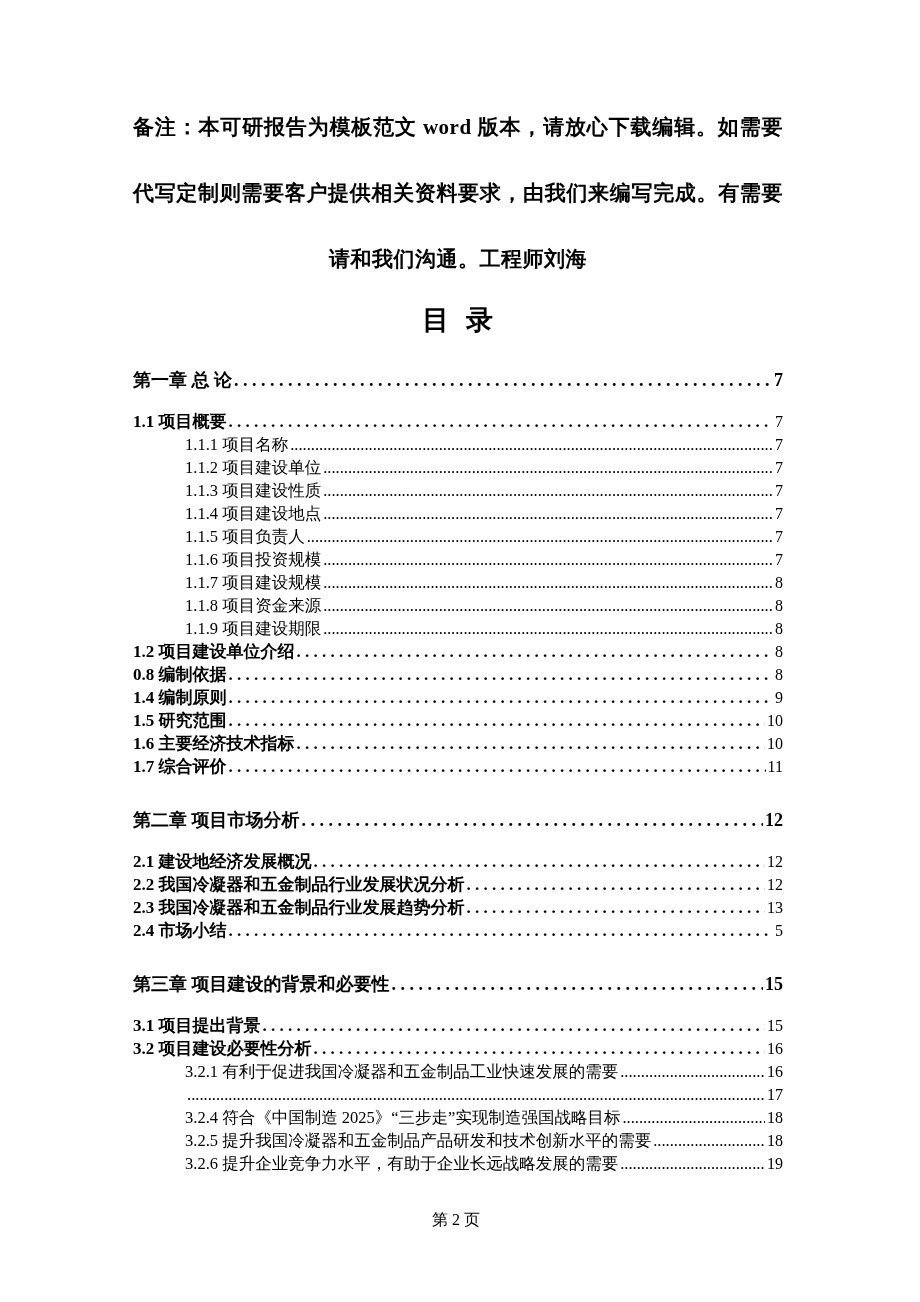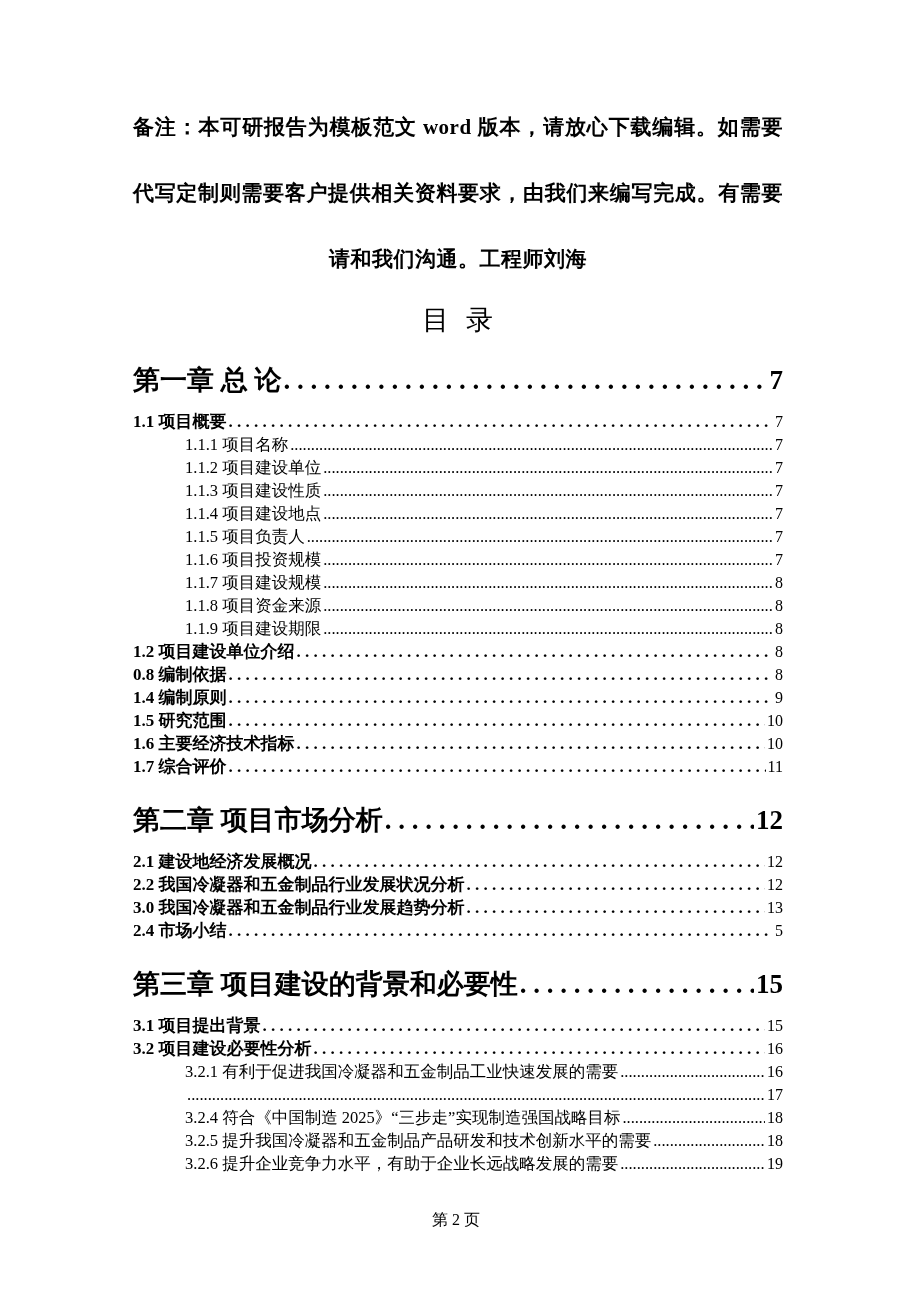--- a/index.html
+++ b/index.html
@@ -23,21 +23,21 @@
     font-size: 21px;
     line-height: 66px;
     font-weight: bold;
     text-align: justify;
     text-align-last: center;
     letter-spacing: 0.5px;
   }
   .toc-title {
     margin: 10px 0 0 0;
     font-size: 27px;
-    font-weight: normal;
+    font-weight: bold;
     text-align: center;
     letter-spacing: 5px;
     line-height: 36px;
   }
   .toc {
     margin: 0 137px 0 133px;
   }
   .row {
     display: flex;
     align-items: baseline;
@@ -52,21 +52,21 @@
     overflow: hidden;
     white-space: nowrap;
     margin: 0 2px;
   }
   .row .page-num {
     white-space: nowrap;
     flex-shrink: 0;
   }
   .row.chapter {
     font-weight: bold;
-    font-size: 27px;
+    font-size: 18px;
     line-height: 28px;
     margin-top: 28px;
     margin-bottom: 16px;
   }
   .row.l2 {
     font-weight: bold;
     font-size: 17px;
     line-height: 23px;
   }
   .row.l2 .page-num,
@@ -212,21 +212,21 @@
     <span class="page-num">12</span>
   </div>
 
   <div class="row l2">
     <span class="label">2.2 我国冷凝器和五金制品行业发展状况分析</span>
     <span class="dots">. . . . . . . . . . . . . . . . . . . . . . . . . . . . . . . . . . . . . . . . . . . . . . . . . . . . . . . . . . . . . . . . . . . . . . . . . . . . . . . . . . . . . . . . . . . . . . . . . . . . . . . . . . . . . . . . . . . . . . . . . . . . . . . . . . . . . . . . . . . . . . . . . . . . . . </span>
     <span class="page-num">12</span>
   </div>
 
   <div class="row l2">
-    <span class="label">3.0 我国冷凝器和五金制品行业发展趋势分析</span>
+    <span class="label">2.3 我国冷凝器和五金制品行业发展趋势分析</span>
     <span class="dots">. . . . . . . . . . . . . . . . . . . . . . . . . . . . . . . . . . . . . . . . . . . . . . . . . . . . . . . . . . . . . . . . . . . . . . . . . . . . . . . . . . . . . . . . . . . . . . . . . . . . . . . . . . . . . . . . . . . . . . . . . . . . . . . . . . . . . . . . . . . . . . . . . . . . . . </span>
     <span class="page-num">13</span>
   </div>
 
   <div class="row l2">
     <span class="label">2.4 市场小结</span>
     <span class="dots">. . . . . . . . . . . . . . . . . . . . . . . . . . . . . . . . . . . . . . . . . . . . . . . . . . . . . . . . . . . . . . . . . . . . . . . . . . . . . . . . . . . . . . . . . . . . . . . . . . . . . . . . . . . . . . . . . . . . . . . . . . . . . . . . . . . . . . . . . . . . . . . . . . . . . . </span>
     <span class="page-num">5</span>
   </div>
 

